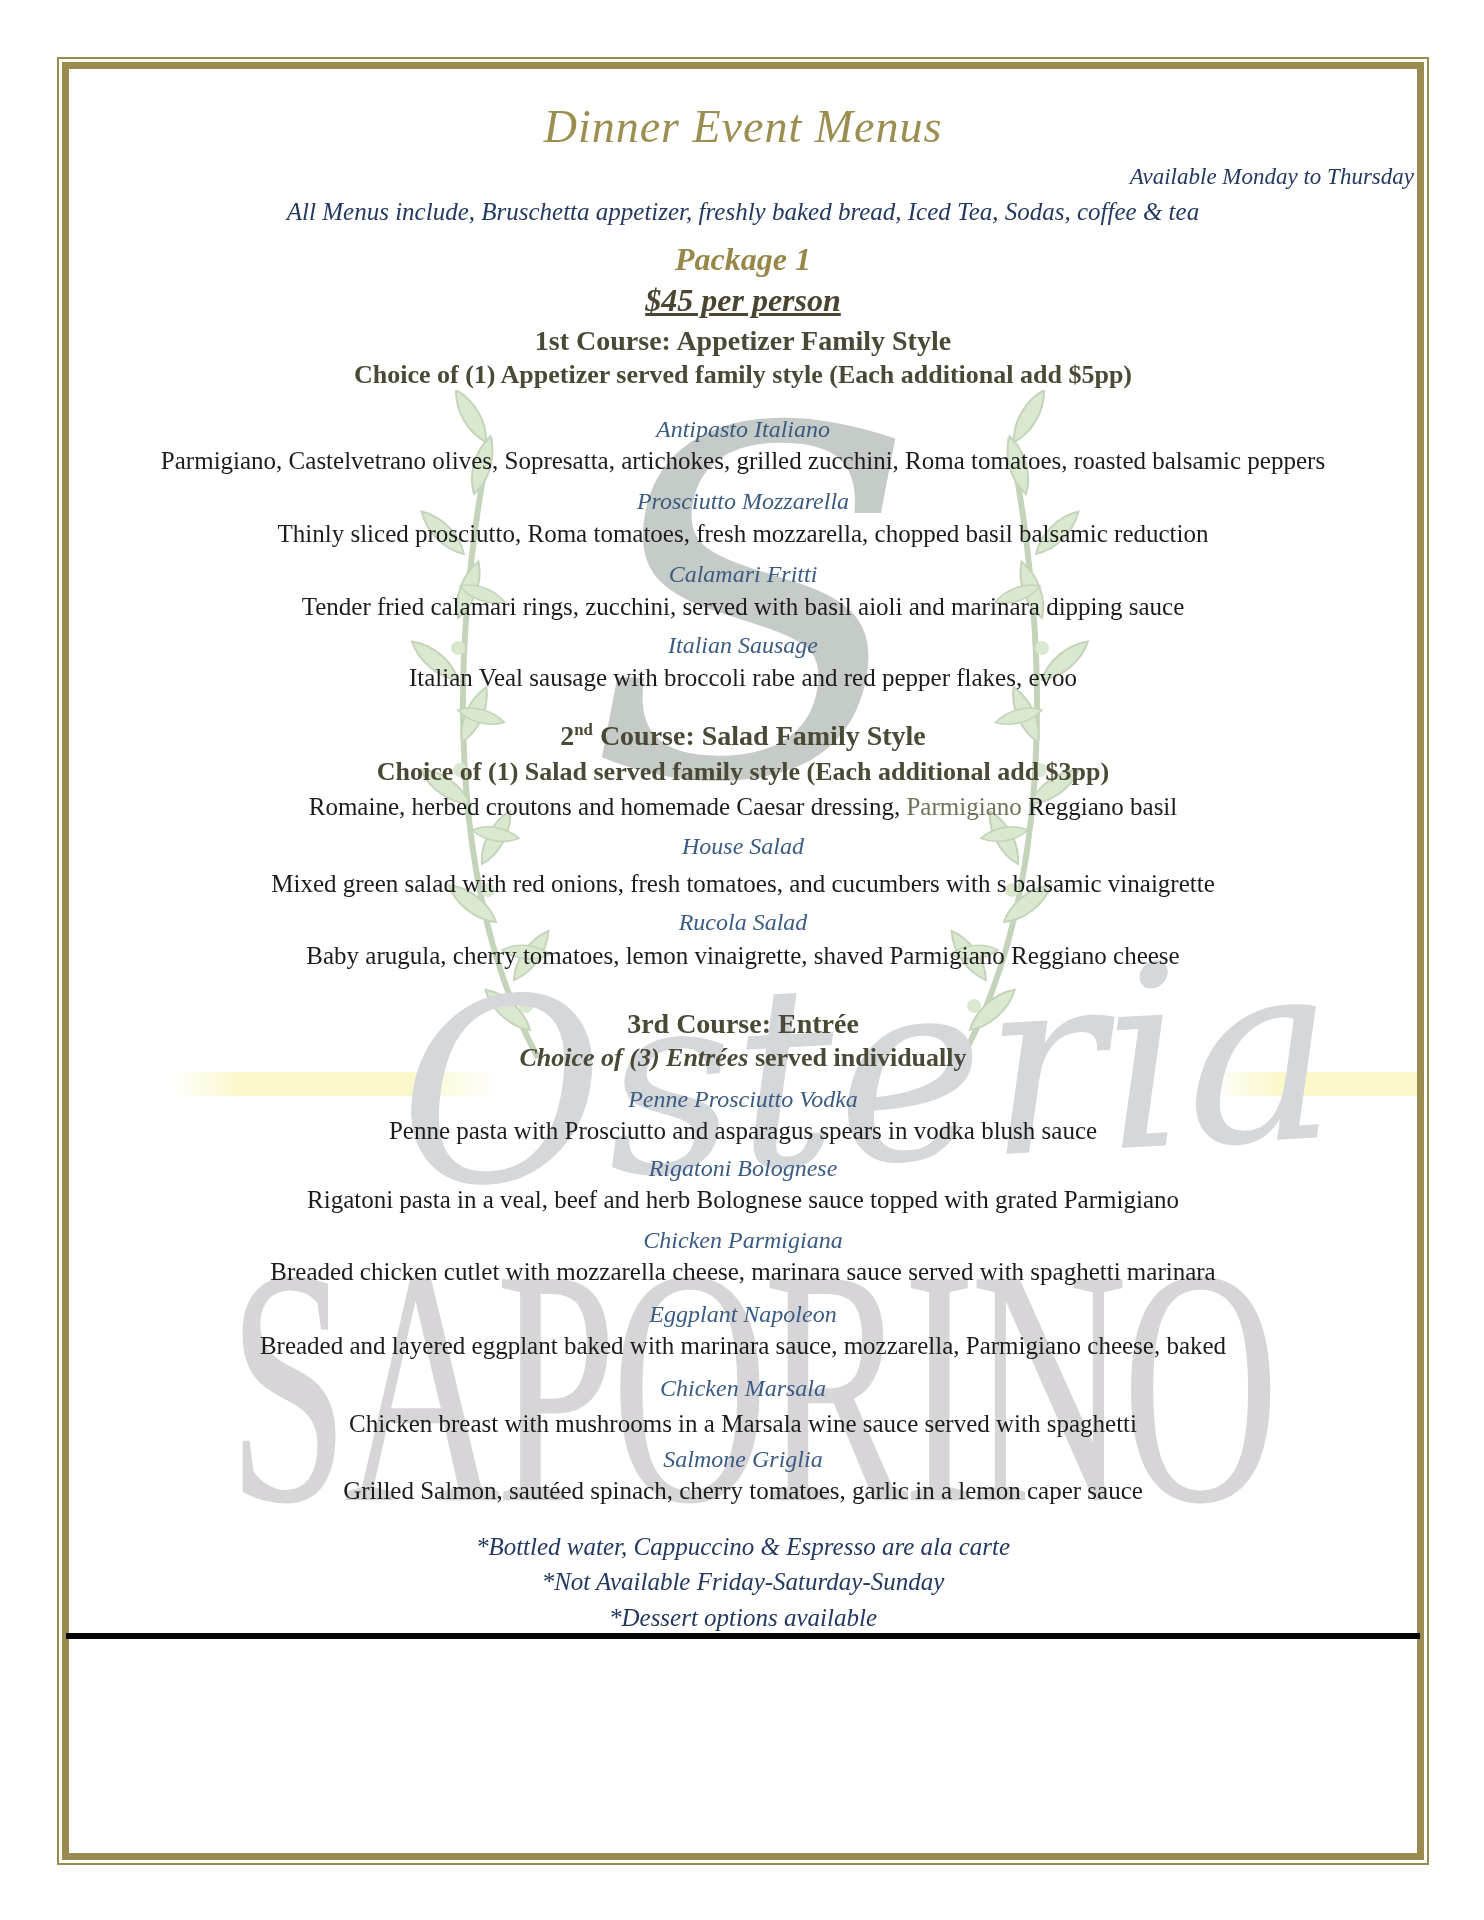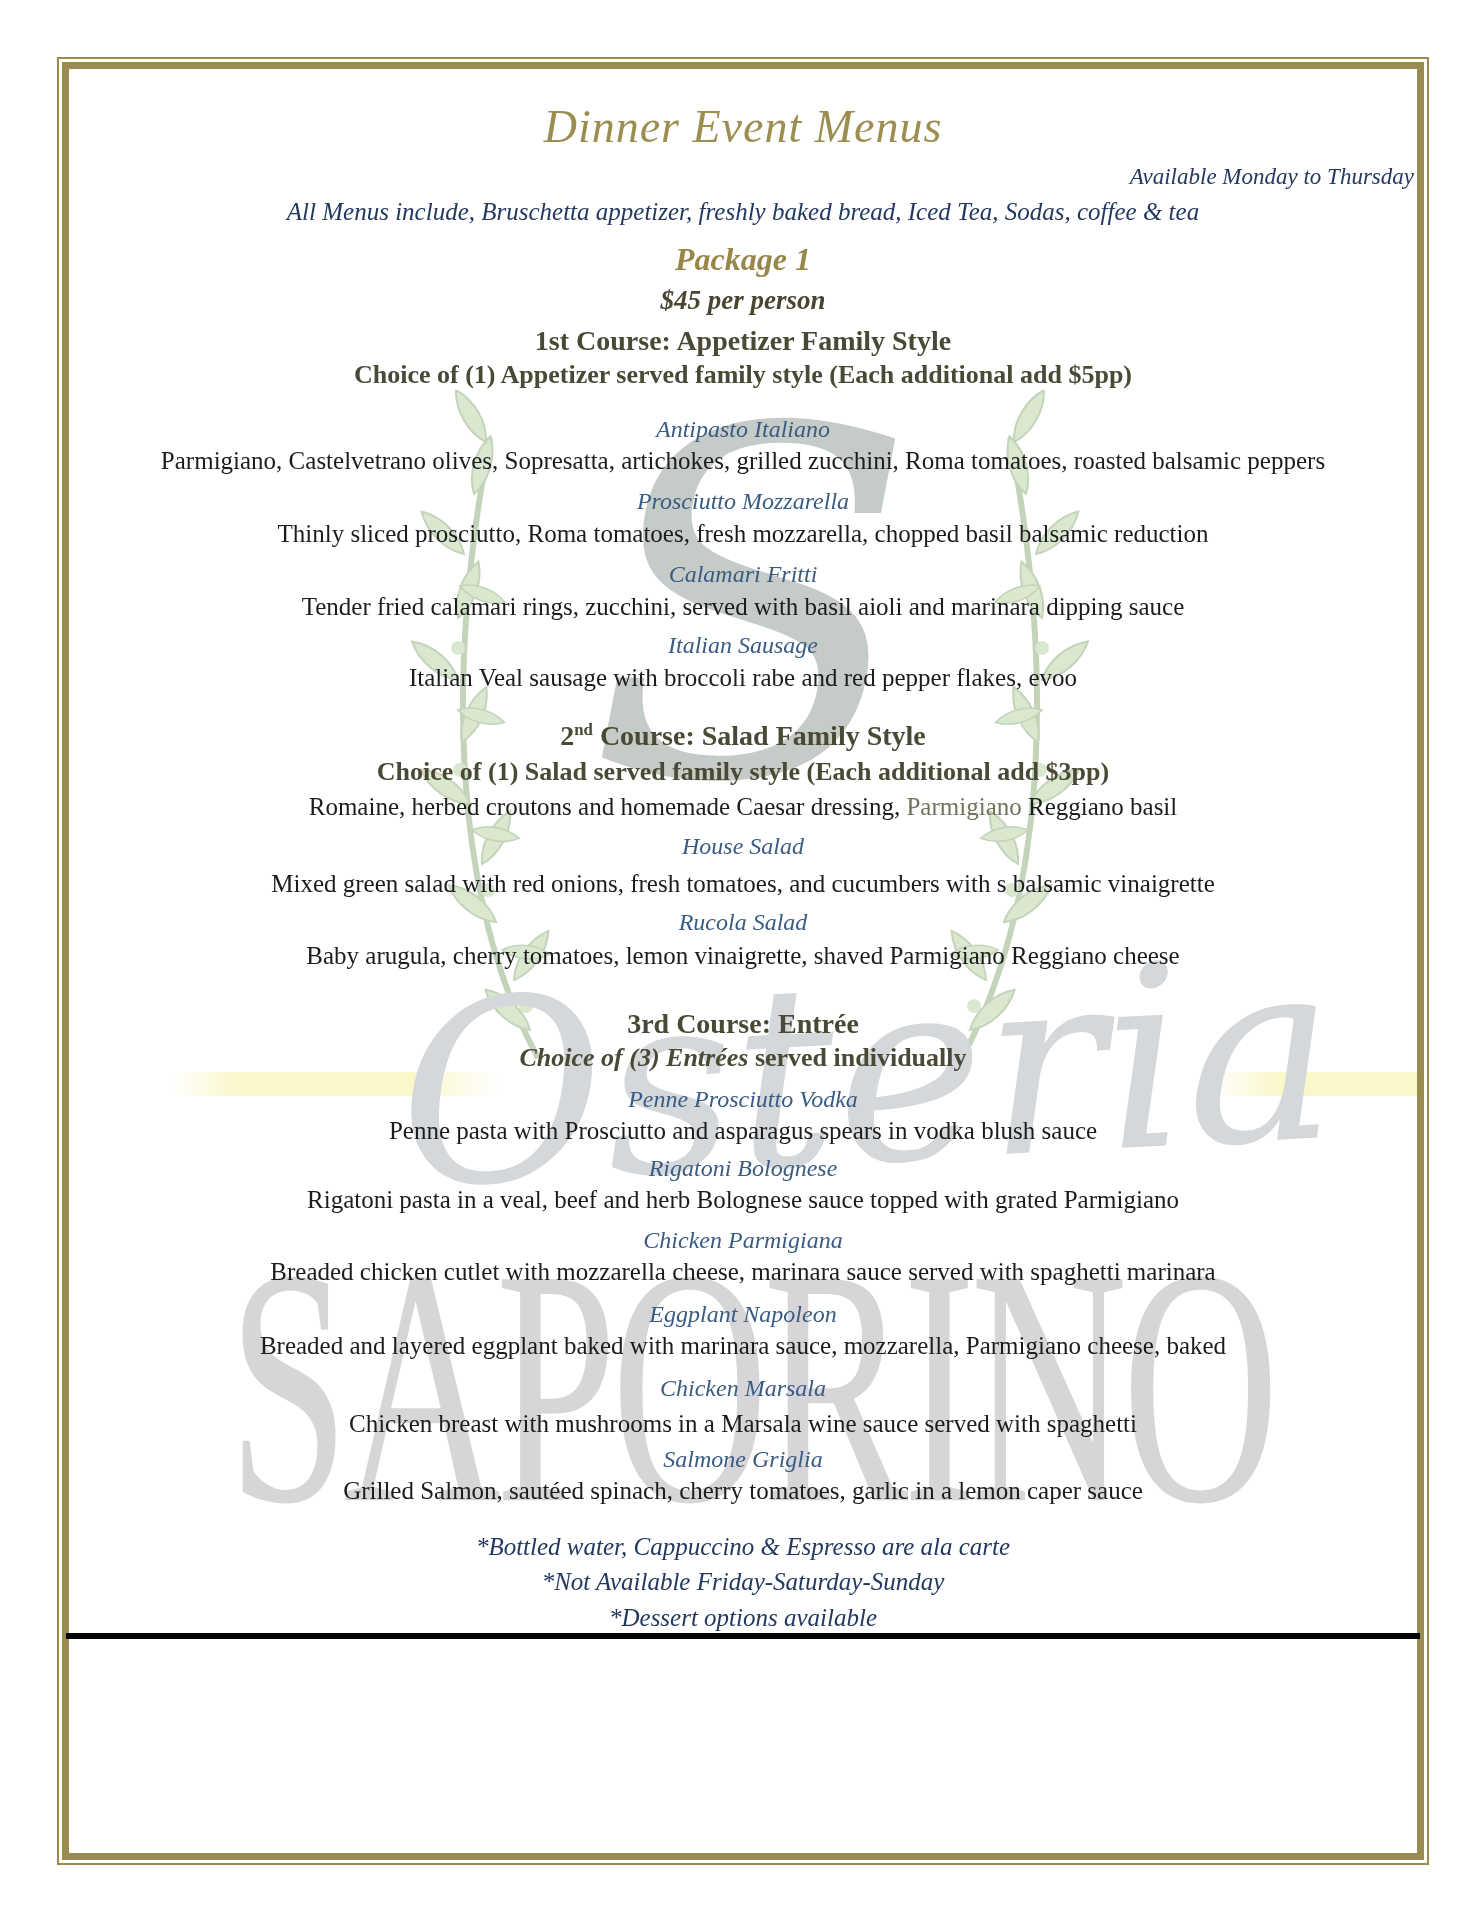--- a/index.html
+++ b/index.html
@@ -33,21 +33,21 @@
         color:var(--brand-gray);font-family:"Liberation Serif",serif;transform:scale(0.87,1.35);
         transform-origin:0 0;white-space:nowrap;}
   .wm-laurel{left:300px;top:390px;width:900px;height:700px;}
   
   .content{position:absolute;left:72px;right:70px;top:70px;text-align:center;}
   .content > *, .course > *{margin:0;white-space:nowrap;}
   .title{font-size:46px;line-height:54px;font-style:italic;letter-spacing:1px;color:var(--title-gold);}
   .availability{font-size:23px;line-height:27px;font-style:italic;color:var(--navy);text-align:right;}
   .inclusions{font-size:25px;line-height:30px;font-style:italic;color:var(--navy);}
   .package-name{font-size:32px;line-height:40px;font-weight:bold;font-style:italic;color:var(--package-gold);}
-  .package-price{font-size:27px;line-height:33px;font-weight:bold;font-style:italic;color:var(--price-brown);}
+  .package-price{font-size:32px;line-height:33px;font-weight:bold;font-style:italic;color:var(--price-brown);text-decoration:underline;}
   .course-header{font-size:28px;line-height:36px;font-weight:bold;color:var(--olive-header);}
   .course-header.ital{text-align:center;}
   .choice-line{font-size:26px;line-height:32px;font-weight:bold;color:var(--olive-header);}
   .choice-emph{font-style:italic;}
   .item-name{font-size:24px;line-height:28px;font-style:italic;color:var(--item-blue);}
   .item-desc{font-size:25px;line-height:31px;color:var(--desc-ink);margin-top:2px;}
   .olive{color:var(--olive-highlight);}
   .footnote{font-size:25px;line-height:30px;font-style:italic;color:var(--navy);}
   .divider{height:6px;background:var(--rule-black);margin:0 -6px;}
   sup{font-size:60%;line-height:0;}

